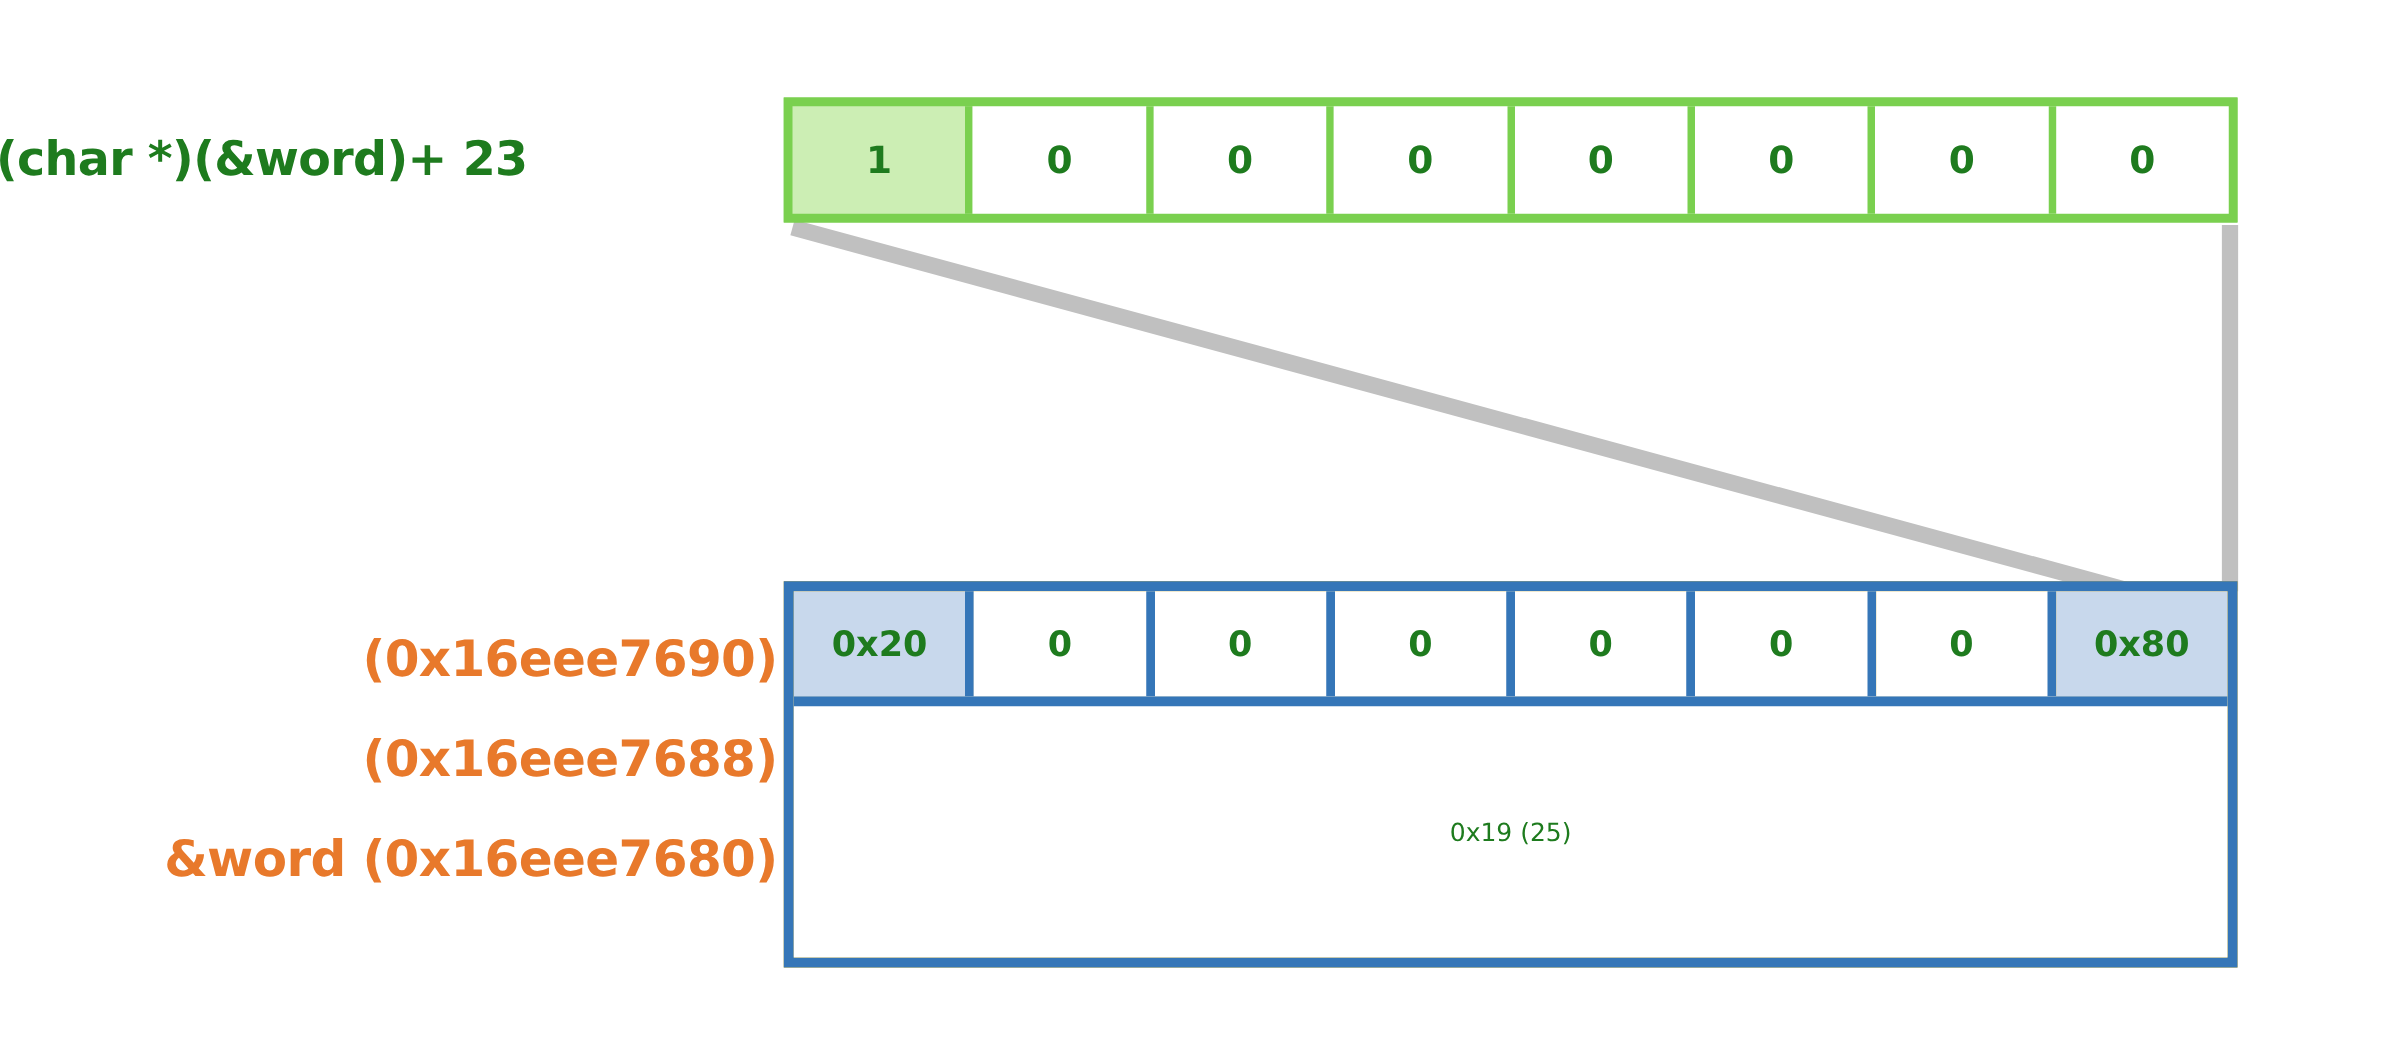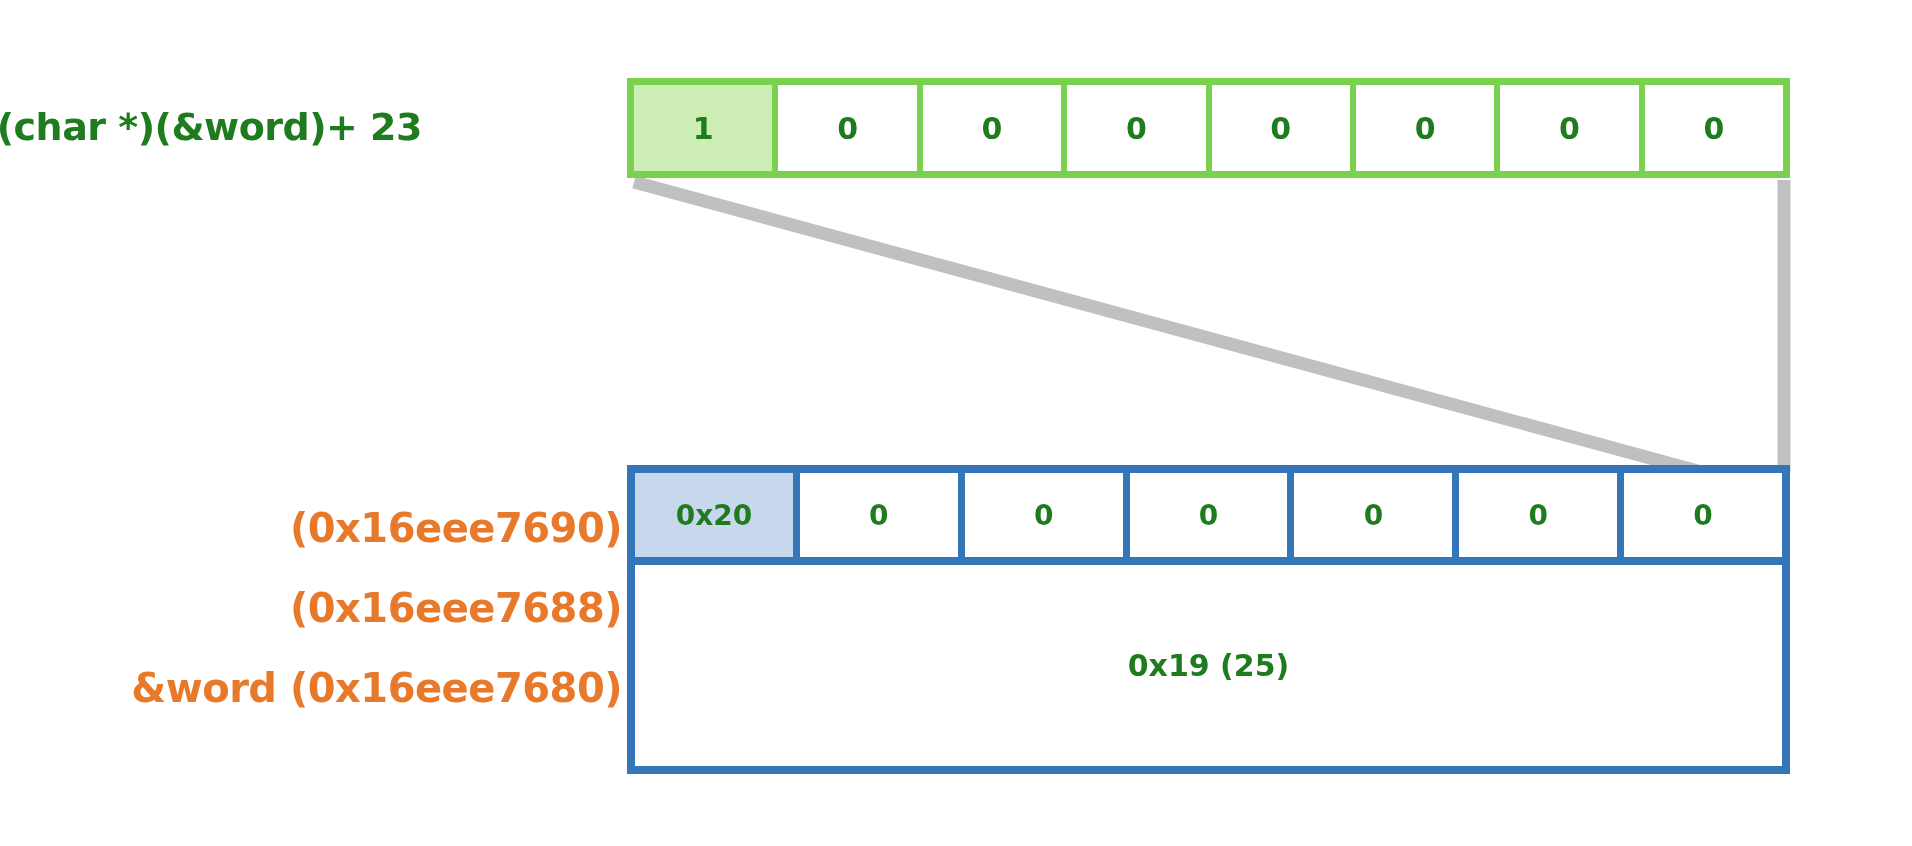--- a/index.html
+++ b/index.html
@@ -106,23 +106,23 @@
   #blue-bytes .byte-cell:last-child { border-right: none; }
   #blue-bytes .byte-cell.highlight { background: #c8d8ec; }
 
   .wide-row {
     flex: 1 1 auto;
     background: #ffffff;
     display: flex;
     align-items: center;
     justify-content: center;
     font-family: "DejaVu Sans", sans-serif;
-    font-weight: bold;
+    font-weight: normal;
     color: #1e7b1e;
-    font-size: 30px;
+    font-size: 20px;
     border-top: 8px solid #3576b8;
     box-sizing: border-box;
   }
 </style>
 </head>
 <body>
 
 <svg id="connectors" viewBox="0 0 1912 846" preserveAspectRatio="none">
   <line x1="634" y1="182" x2="1705" y2="473" stroke="#c0c0c0" stroke-width="13"></line>
   <line x1="1784" y1="180" x2="1784" y2="473" stroke="#c0c0c0" stroke-width="13"></line>
@@ -150,18 +150,19 @@
 <div id="blue-table">
 
   <div id="blue-bytes">
     <div class="byte-cell highlight">0x20</div>
     <div class="byte-cell">0</div>
     <div class="byte-cell">0</div>
     <div class="byte-cell">0</div>
     <div class="byte-cell">0</div>
     <div class="byte-cell">0</div>
     <div class="byte-cell">0</div>
+    <div class="byte-cell highlight">0x80</div>
   </div>
 
   <div class="wide-row">0x19 (25)</div>
 
 
 </div>
 
 </body></html>

